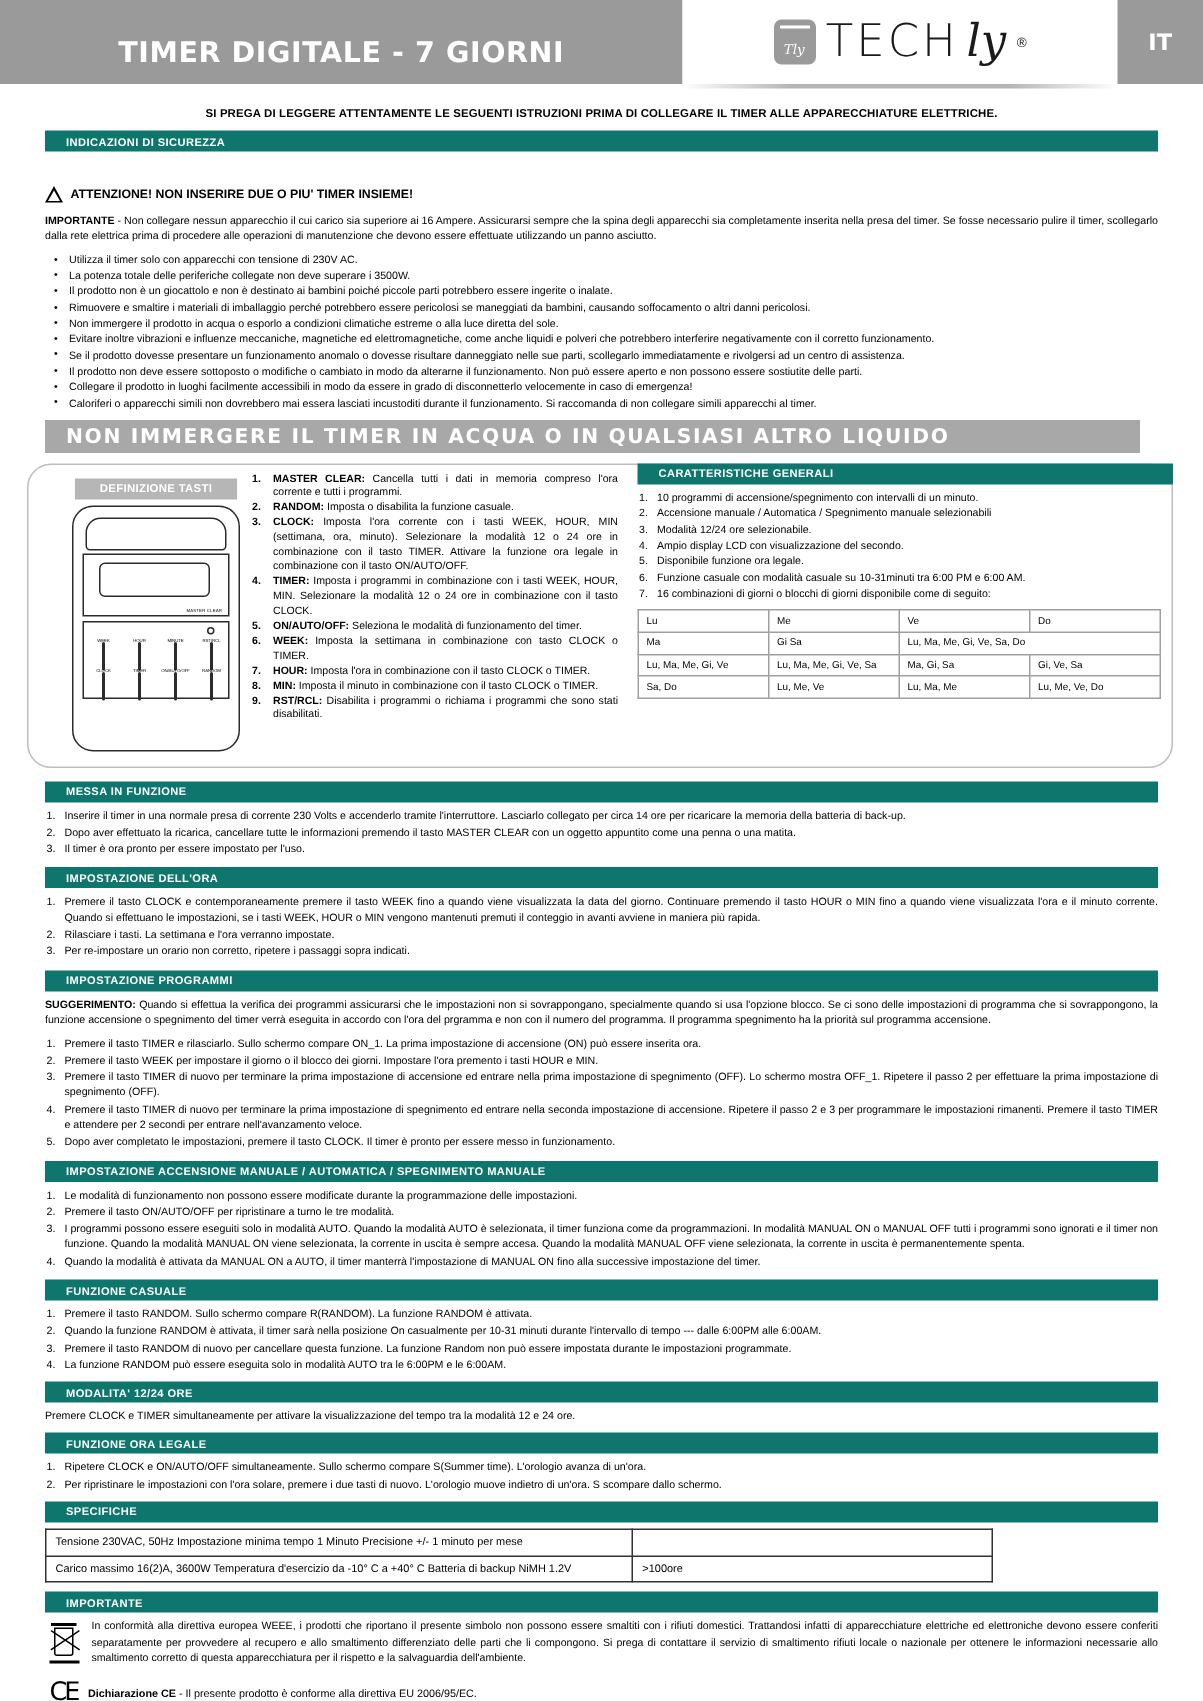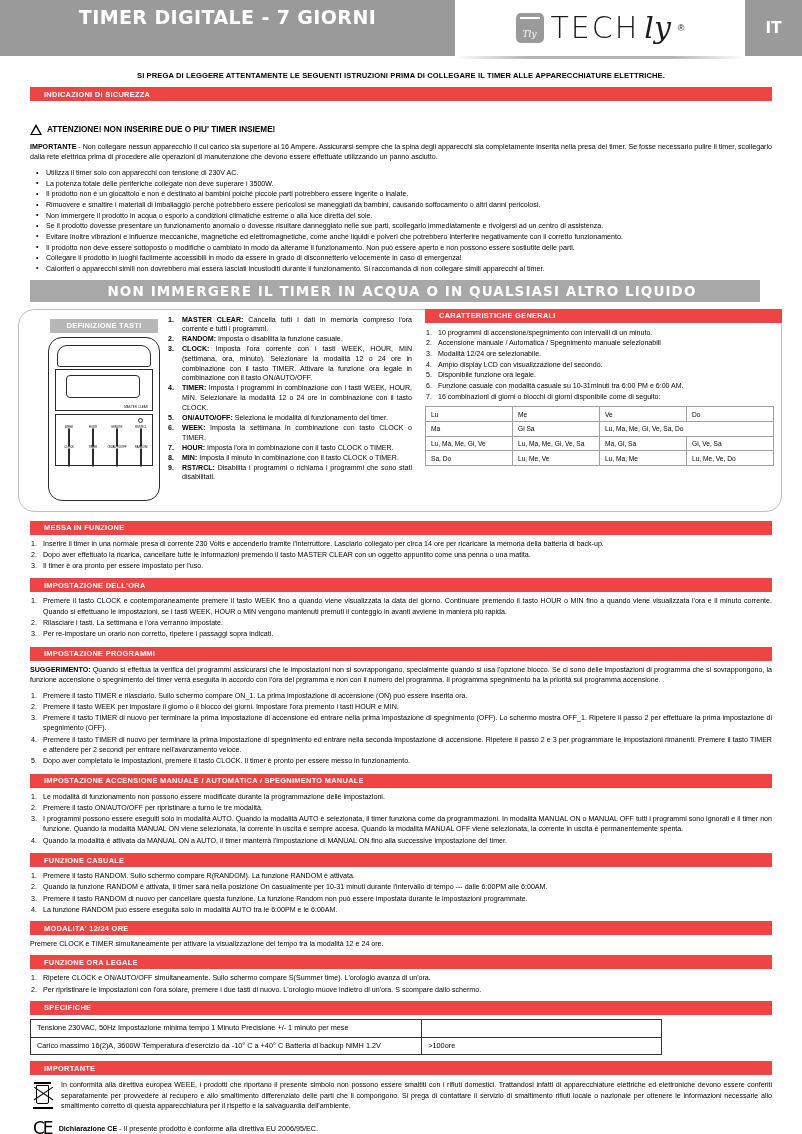--- a/index.html
+++ b/index.html
@@ -23,21 +23,21 @@
     background: #ffffff;
   }
   .header-left {
     position: absolute;
     left: 0; top: 0;
     width: 455px; height: 56px;
     background: #9a9a9a;
   }
   .header-title {
     position: absolute;
-    left: 0; top: 6px;
+    left: 0; top: 24px;
     width: 455px;
     text-align: center;
     color: #ffffff;
     font-size: 19px;
     font-weight: bold;
     letter-spacing: 0.4px;
     font-family: "DejaVu Sans", sans-serif;
   }
   .header-sub {
     position: absolute;
@@ -128,38 +128,37 @@
 
   .lead {
     text-align: center;
     font-size: 7.6px;
     font-weight: bold;
     margin: 9px 0 7px 0;
     letter-spacing: 0.1px;
   }
 
   .band {
-    background: #ef4444;
+    background: #0f766e;
     color: #ffffff;
     font-size: 7.4px;
     font-weight: bold;
     padding: 2.5px 0 2.5px 14px;
     letter-spacing: 0.3px;
     margin-bottom: 4px;
   }
   .band-big {
     background: #a8a8a8;
     color: #ffffff;
     font-size: 13.5px;
     font-weight: bold;
     padding: 3px 0 3px 14px;
     letter-spacing: 1.1px;
     margin: 4px 12px 7px 0;
     font-family: "DejaVu Sans", sans-serif;
-    text-align: center;
   }
 
   .warn {
     display: flex;
     align-items: center;
     gap: 5px;
     font-size: 8.2px;
     font-weight: bold;
     margin: 23px 0 7px 0;
   }
@@ -493,22 +492,22 @@
   </div>
 
   <p class="body"><b>IMPORTANTE</b><span> - Non collegare nessun apparecchio il cui carico sia superiore ai 16 Ampere. Assicurarsi sempre che la spina degli apparecchi sia completamente inserita nella presa del timer. Se fosse necessario pulire il timer, scollegarlo dalla rete elettrica prima di procedere alle operazioni di manutenzione che devono essere effettuate utilizzando un panno asciutto.</span></p>
 
   <ul class="bullets">
     <li>Utilizza il timer solo con apparecchi con tensione di 230V AC.</li>
     <li>La potenza totale delle periferiche collegate non deve superare i 3500W.</li>
     <li>Il prodotto non è un giocattolo e non è destinato ai bambini poiché piccole parti potrebbero essere ingerite o inalate.</li>
     <li>Rimuovere e smaltire i materiali di imballaggio perché potrebbero essere pericolosi se maneggiati da bambini, causando soffocamento o altri danni pericolosi.</li>
     <li>Non immergere il prodotto in acqua o esporlo a condizioni climatiche estreme o alla luce diretta del sole.</li>
+    <li>Evitare inoltre vibrazioni e influenze meccaniche, magnetiche ed elettromagnetiche, come anche liquidi e polveri che potrebbero interferire negativamente con il corretto funzionamento.</li>
     <li>Se il prodotto dovesse presentare un funzionamento anomalo o dovesse risultare danneggiato nelle sue parti, scollegarlo immediatamente e rivolgersi ad un centro di assistenza.</li>
-    <li>Evitare inoltre vibrazioni e influenze meccaniche, magnetiche ed elettromagnetiche, come anche liquidi e polveri che potrebbero interferire negativamente con il corretto funzionamento.</li>
     <li>Il prodotto non deve essere sottoposto o modifiche o cambiato in modo da alterarne il funzionamento. Non può essere aperto e non possono essere sostiutite delle parti.</li>
     <li>Collegare il prodotto in luoghi facilmente accessibili in modo da essere in grado di disconnetterlo velocemente in caso di emergenza!</li>
     <li>Caloriferi o apparecchi simili non dovrebbero mai essera lasciati incustoditi durante il funzionamento. Si raccomanda di non collegare simili apparecchi al timer.</li>
   </ul>
 
   <div class="band-big">NON IMMERGERE IL TIMER IN ACQUA O IN QUALSIASI ALTRO LIQUIDO</div>
 </div>
 
 <div class="mid">
   <div class="keybox"></div>

